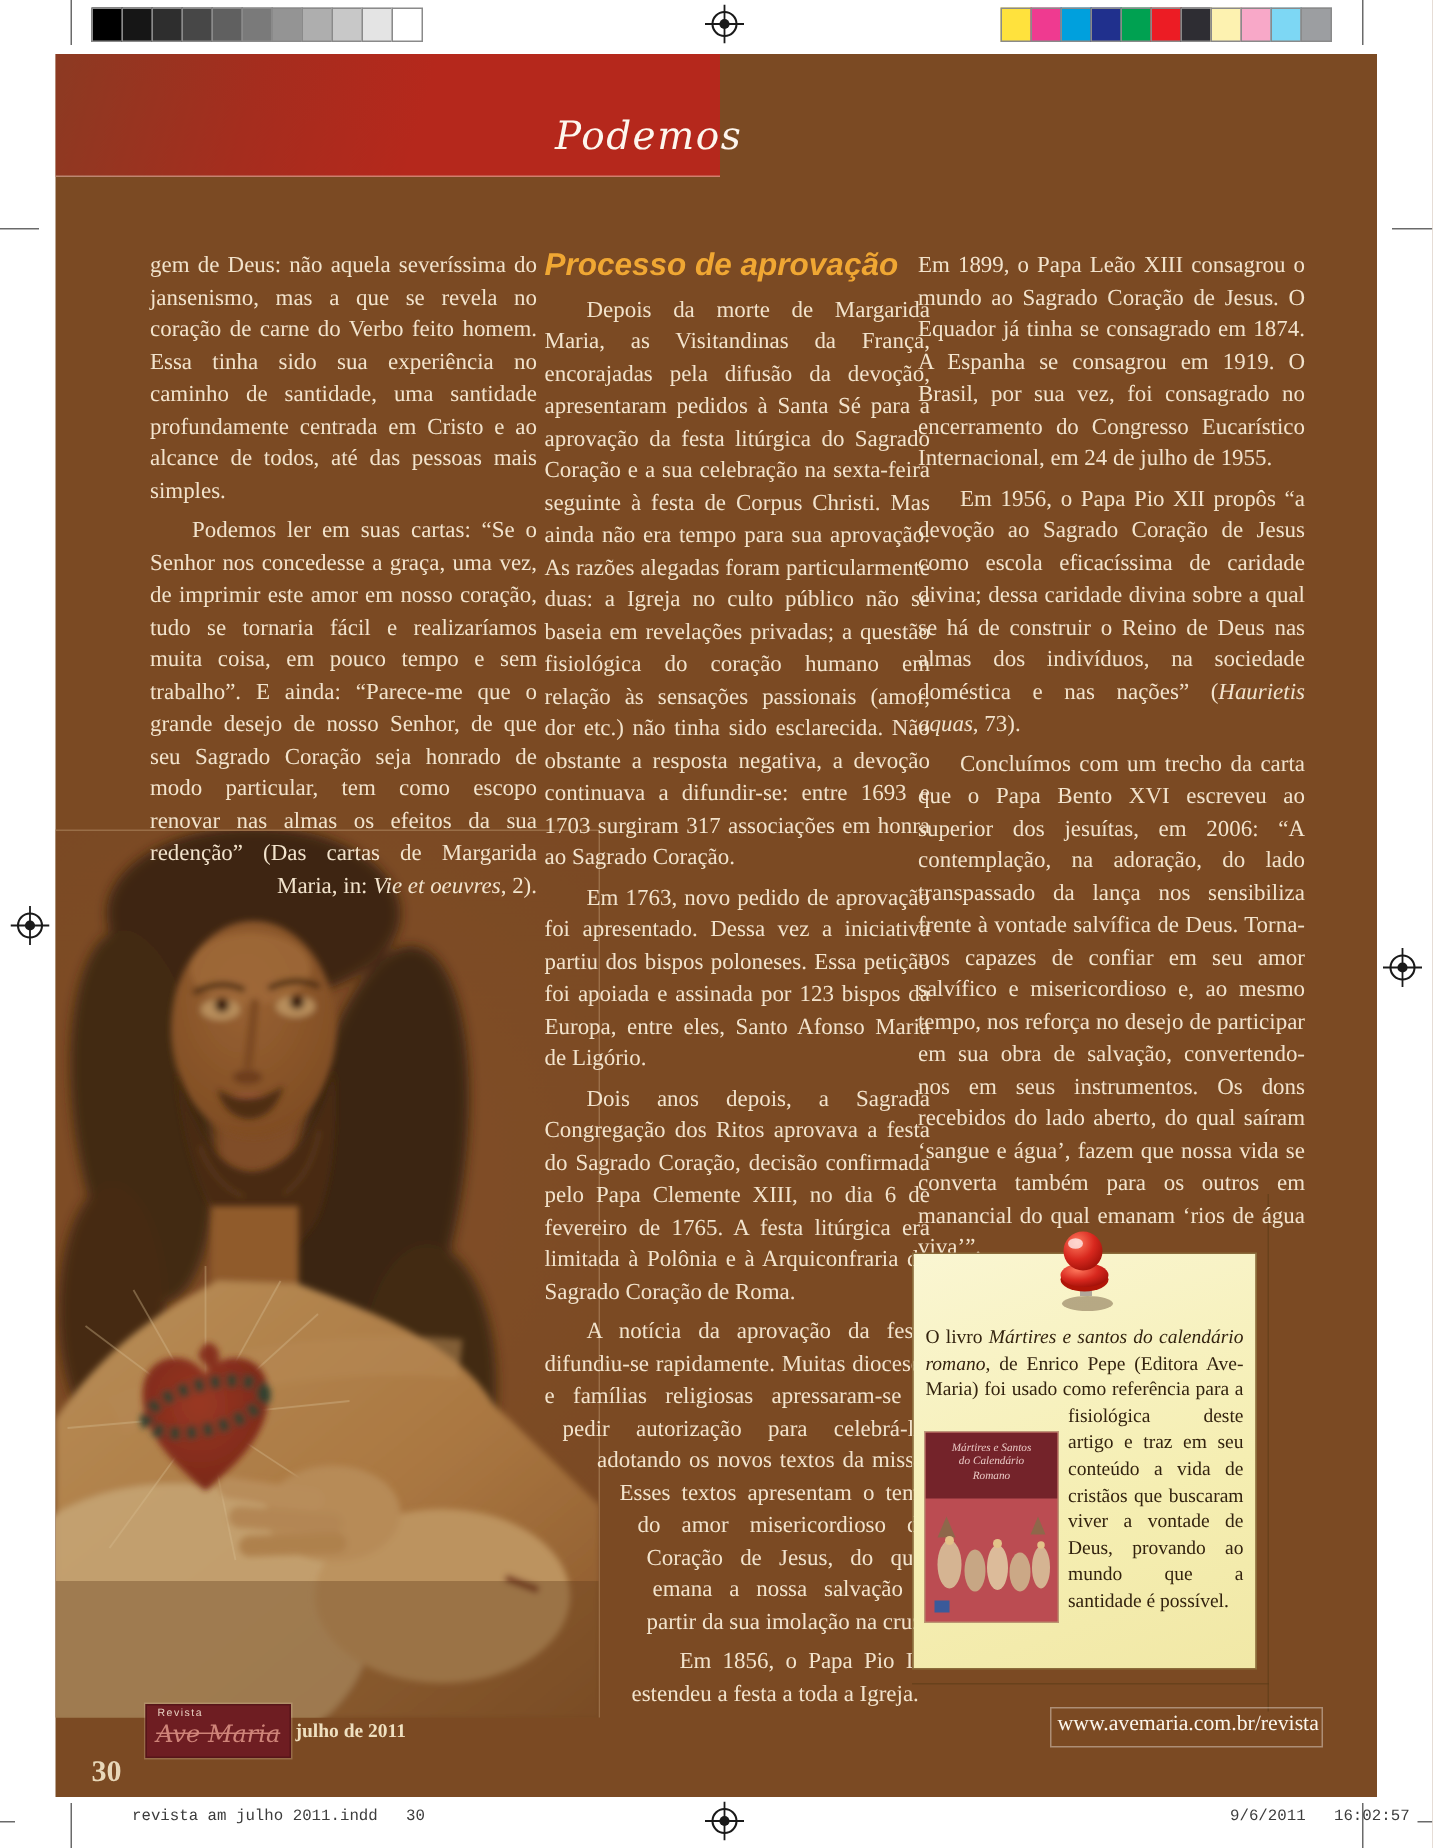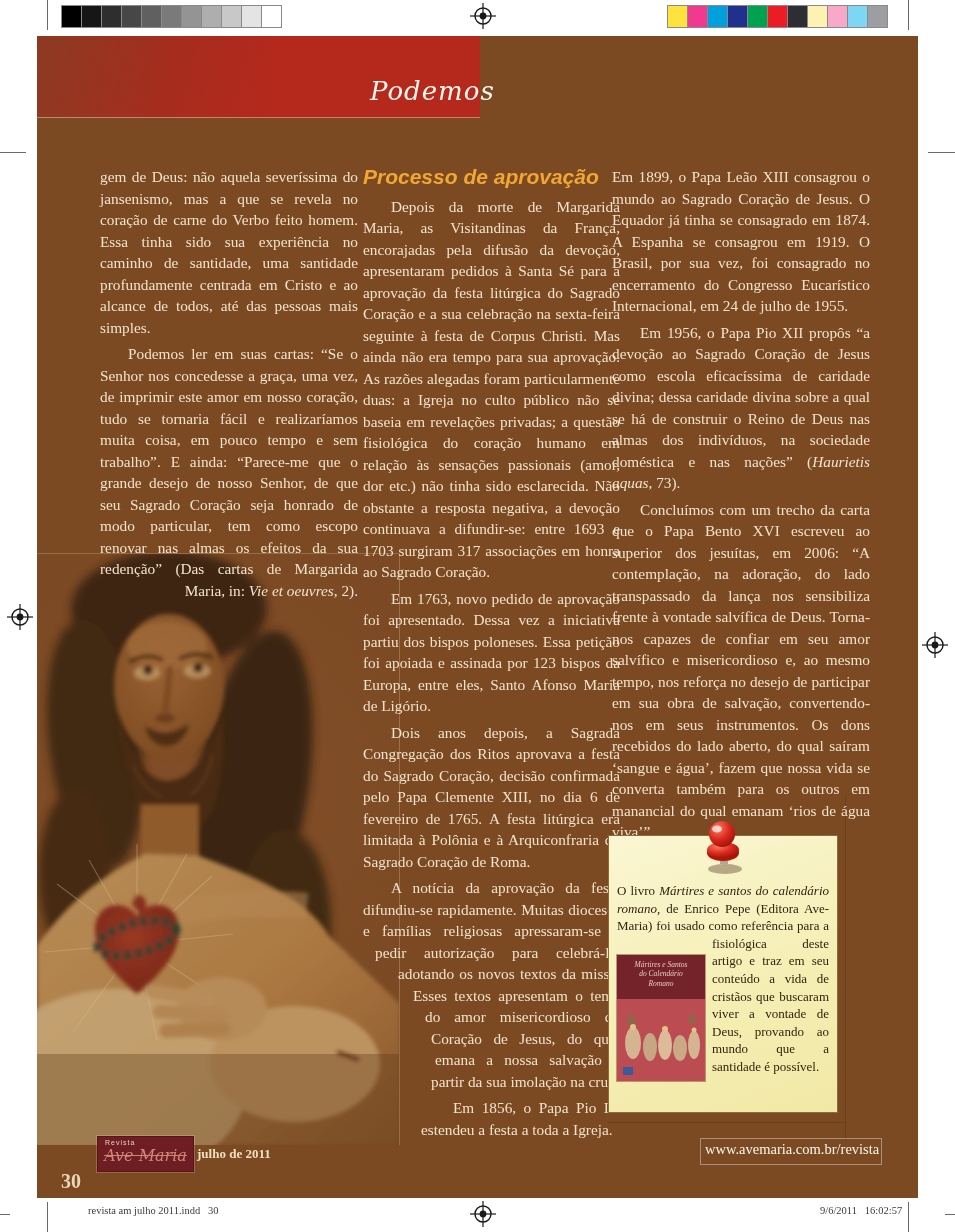--- a/index.html
+++ b/index.html
@@ -5,21 +5,21 @@
   html,body{margin:0;padding:0;background:#ffffff;}
   .canvas{position:relative;width:955px;height:1232px;background:#ffffff;overflow:hidden;
           font-family:"Liberation Serif",serif;}
   
   .bar{position:absolute;top:5px;height:23px;display:flex;}
   .graybar{left:62px;}
   .colorbar{left:668px;}
   .swatch{width:21px;height:23px;border:1px solid #8a8a8a;margin-left:-1px;box-sizing:border-box;}
   .regmark{position:absolute;width:26px;height:26px;}
   .cropline{position:absolute;background:#6a6a6a;}
-  .slug{position:absolute;font-family:Liberation Serif, serif;font-size:10.5px;color:#3c3c3c;
+  .slug{position:absolute;font-family:Liberation Mono, monospace;font-size:10.5px;color:#3c3c3c;
         white-space:pre;}
   
   .page{position:absolute;left:37px;top:36px;width:881px;height:1162px;background:#7b4a23;overflow:hidden;}
   .banner{position:absolute;left:0;top:0;width:443px;height:81px;
           background:linear-gradient(105deg,#8c3a22 0%,#a52d1e 30%,#b5281c 55%,#b5281c 100%);
           border-bottom:1px solid rgba(245,230,210,0.45);}
   .banner-title{position:absolute;left:333px;top:40px;color:#fdf6ee;
           font-family:"DejaVu Serif",serif;font-style:italic;font-size:26px;letter-spacing:1px;}
   
   .statue{position:absolute;left:0;top:517px;width:363px;height:592px;

